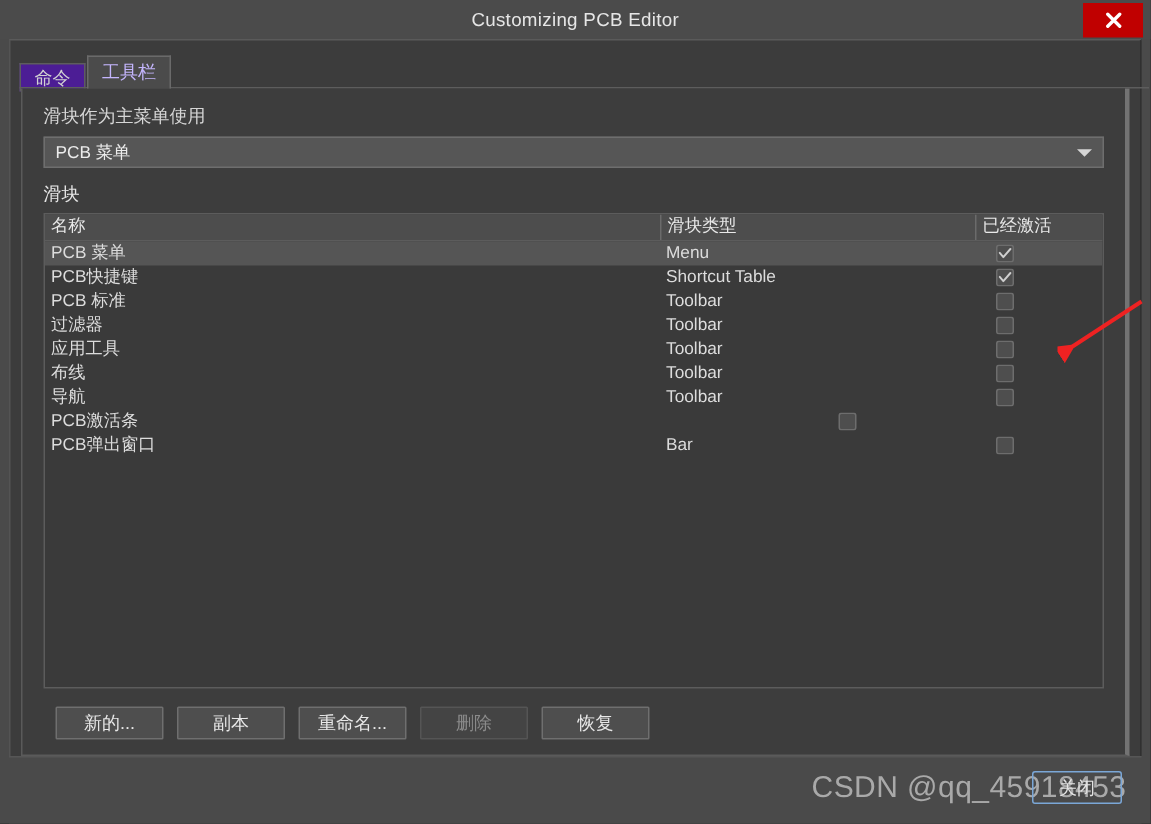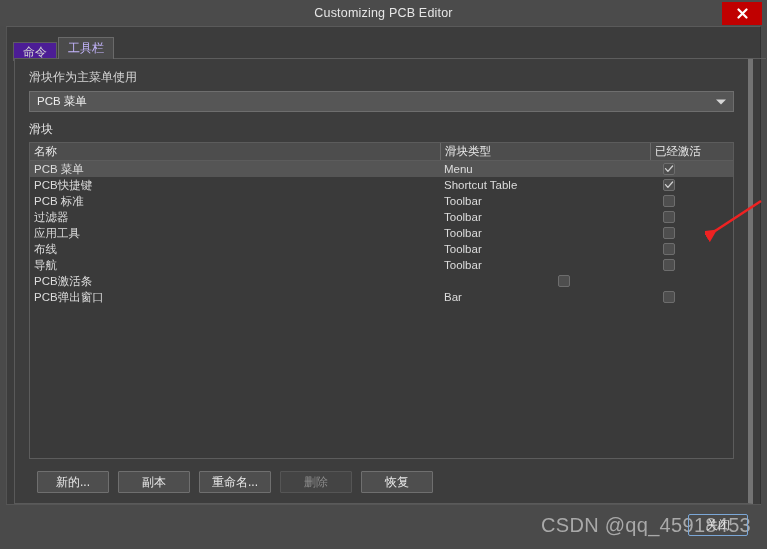--- a/index.html
+++ b/index.html
@@ -108,21 +108,21 @@
     bottom: 0;
     height: 1px;
     background: #5d5d5d;
   }
 
   
   .panel {
     flex: 1 1 auto;
     margin: 0 7px 0 7px;
     border-left: 1px solid #5a5a5a;
-    border-right: 5px solid #737373;
+    border-right: 3px solid #737373;
     border-bottom: 1px solid #5a5a5a;
     background: #3d3d3d;
     box-sizing: border-box;
     padding: 10px 14px 0 14px;
     display: flex;
     flex-direction: column;
     position: relative;
   }
 
   .field-label {

